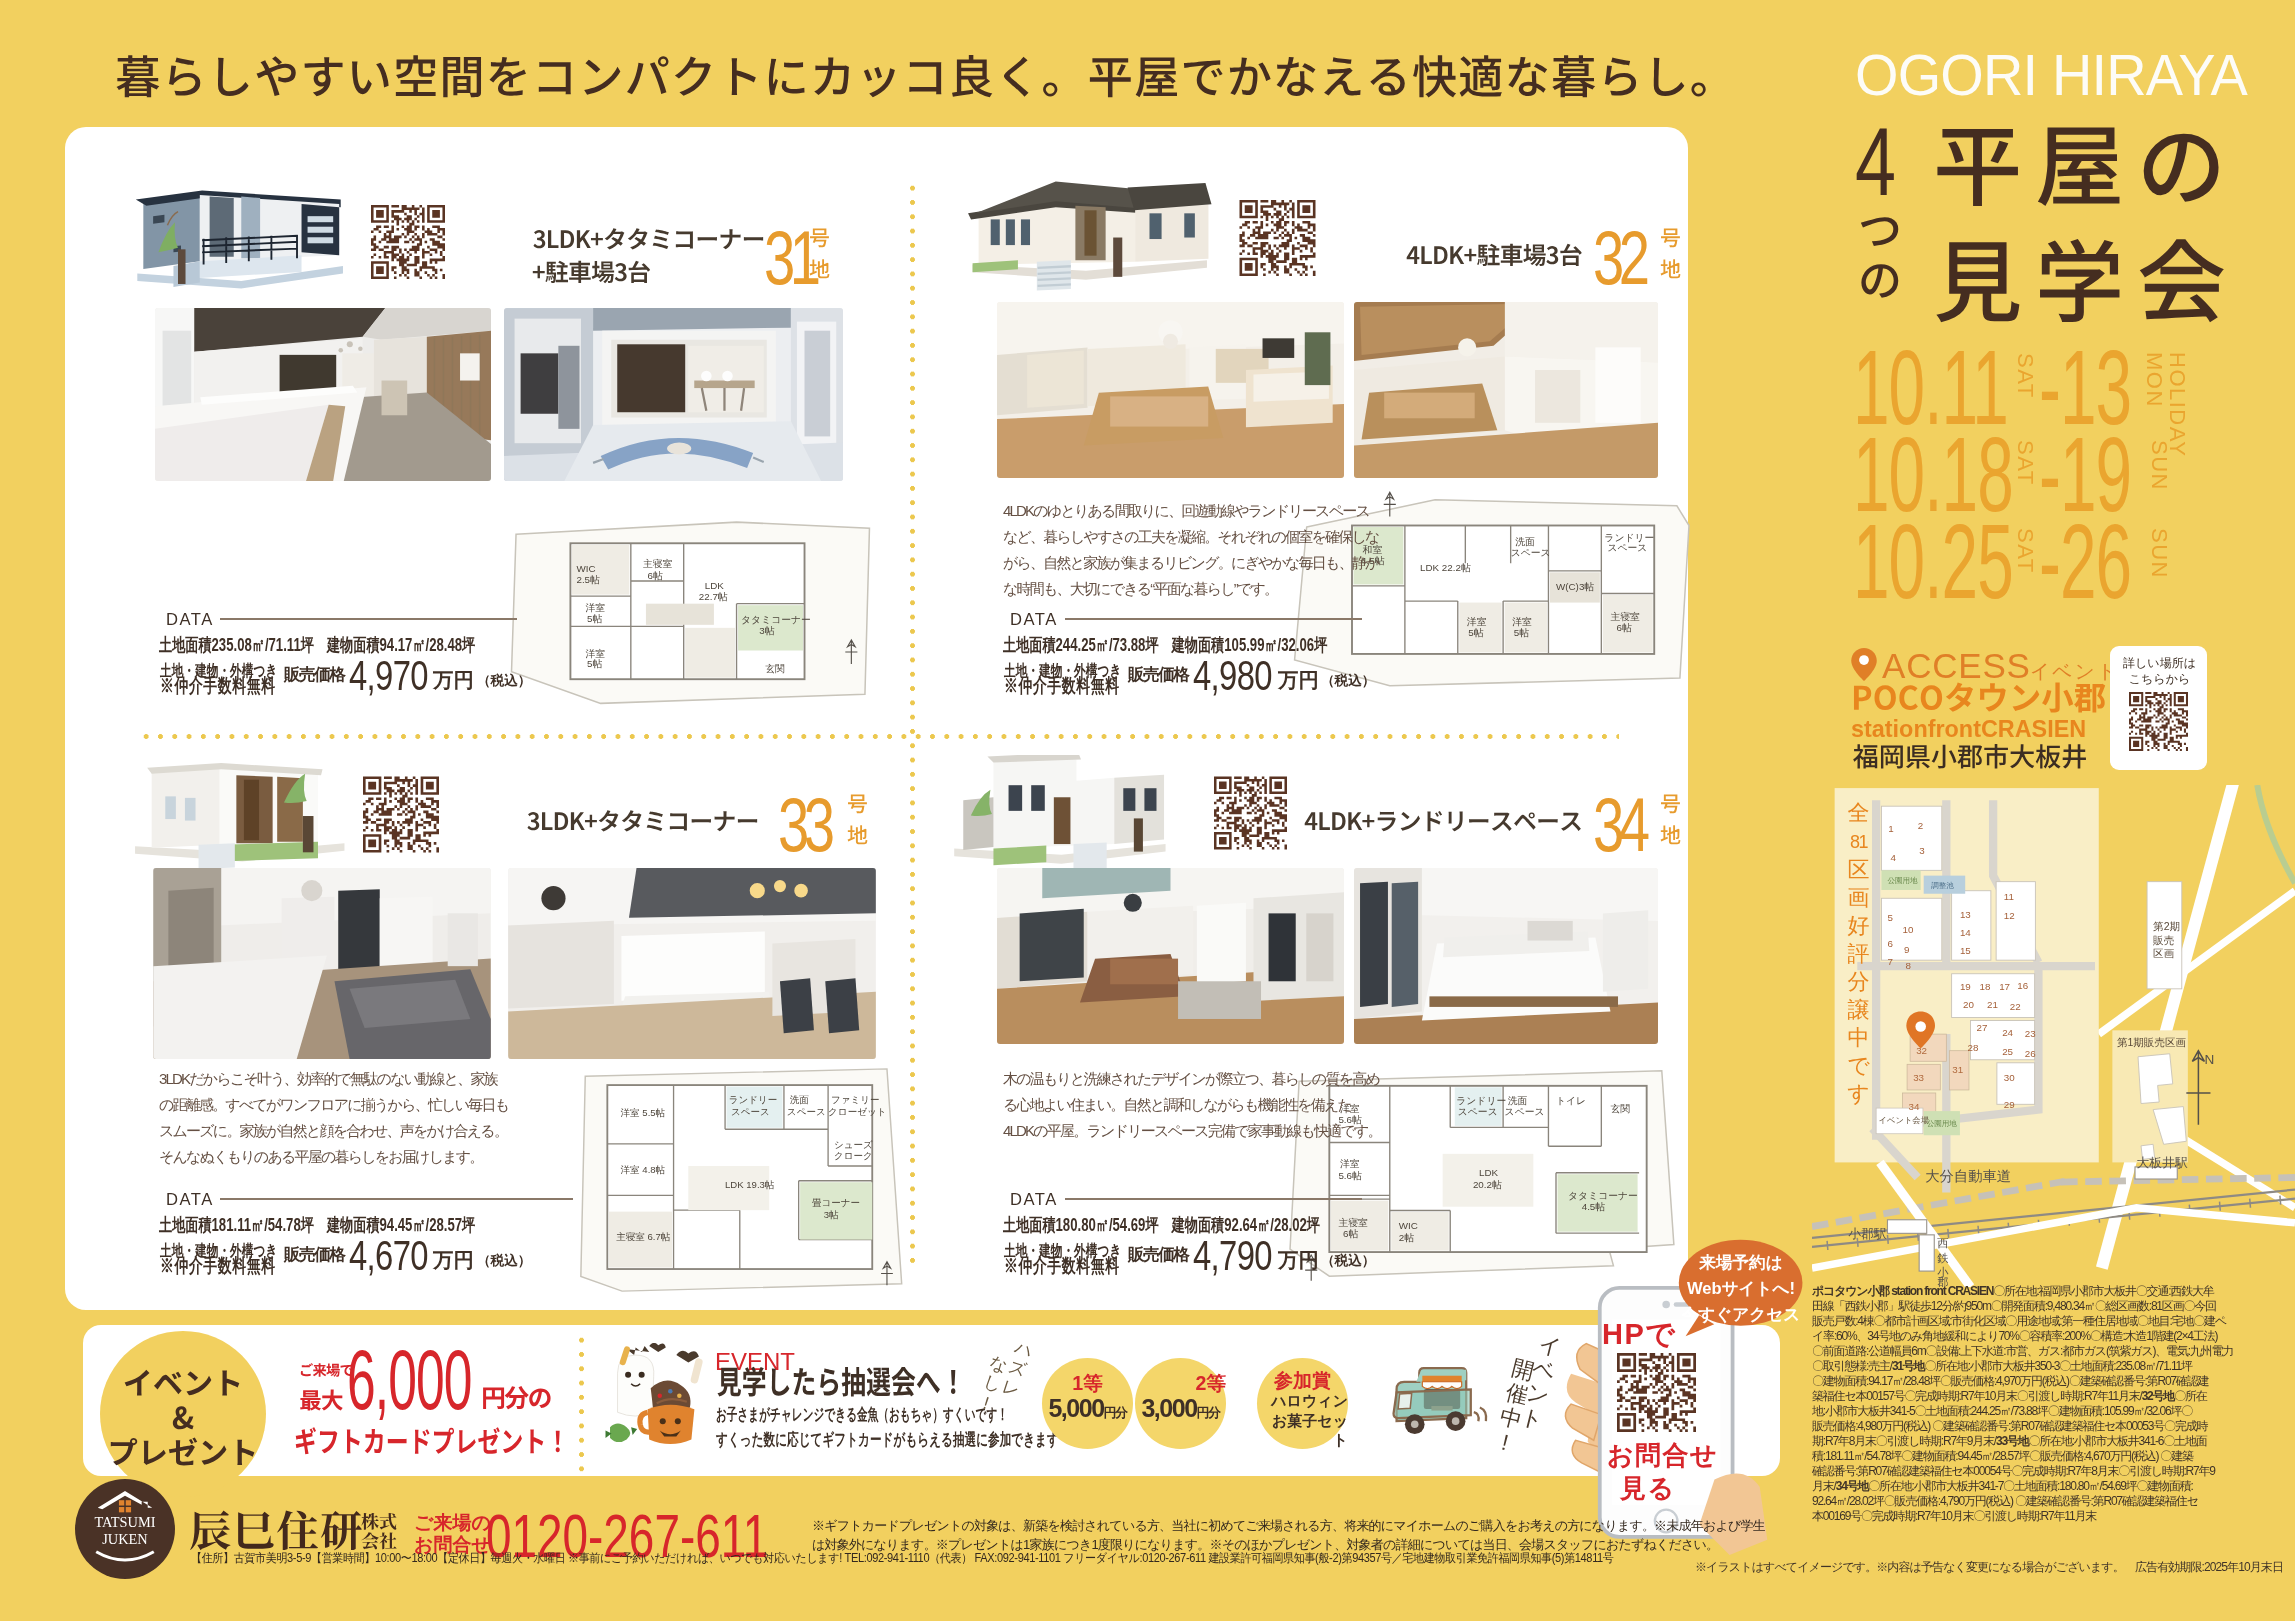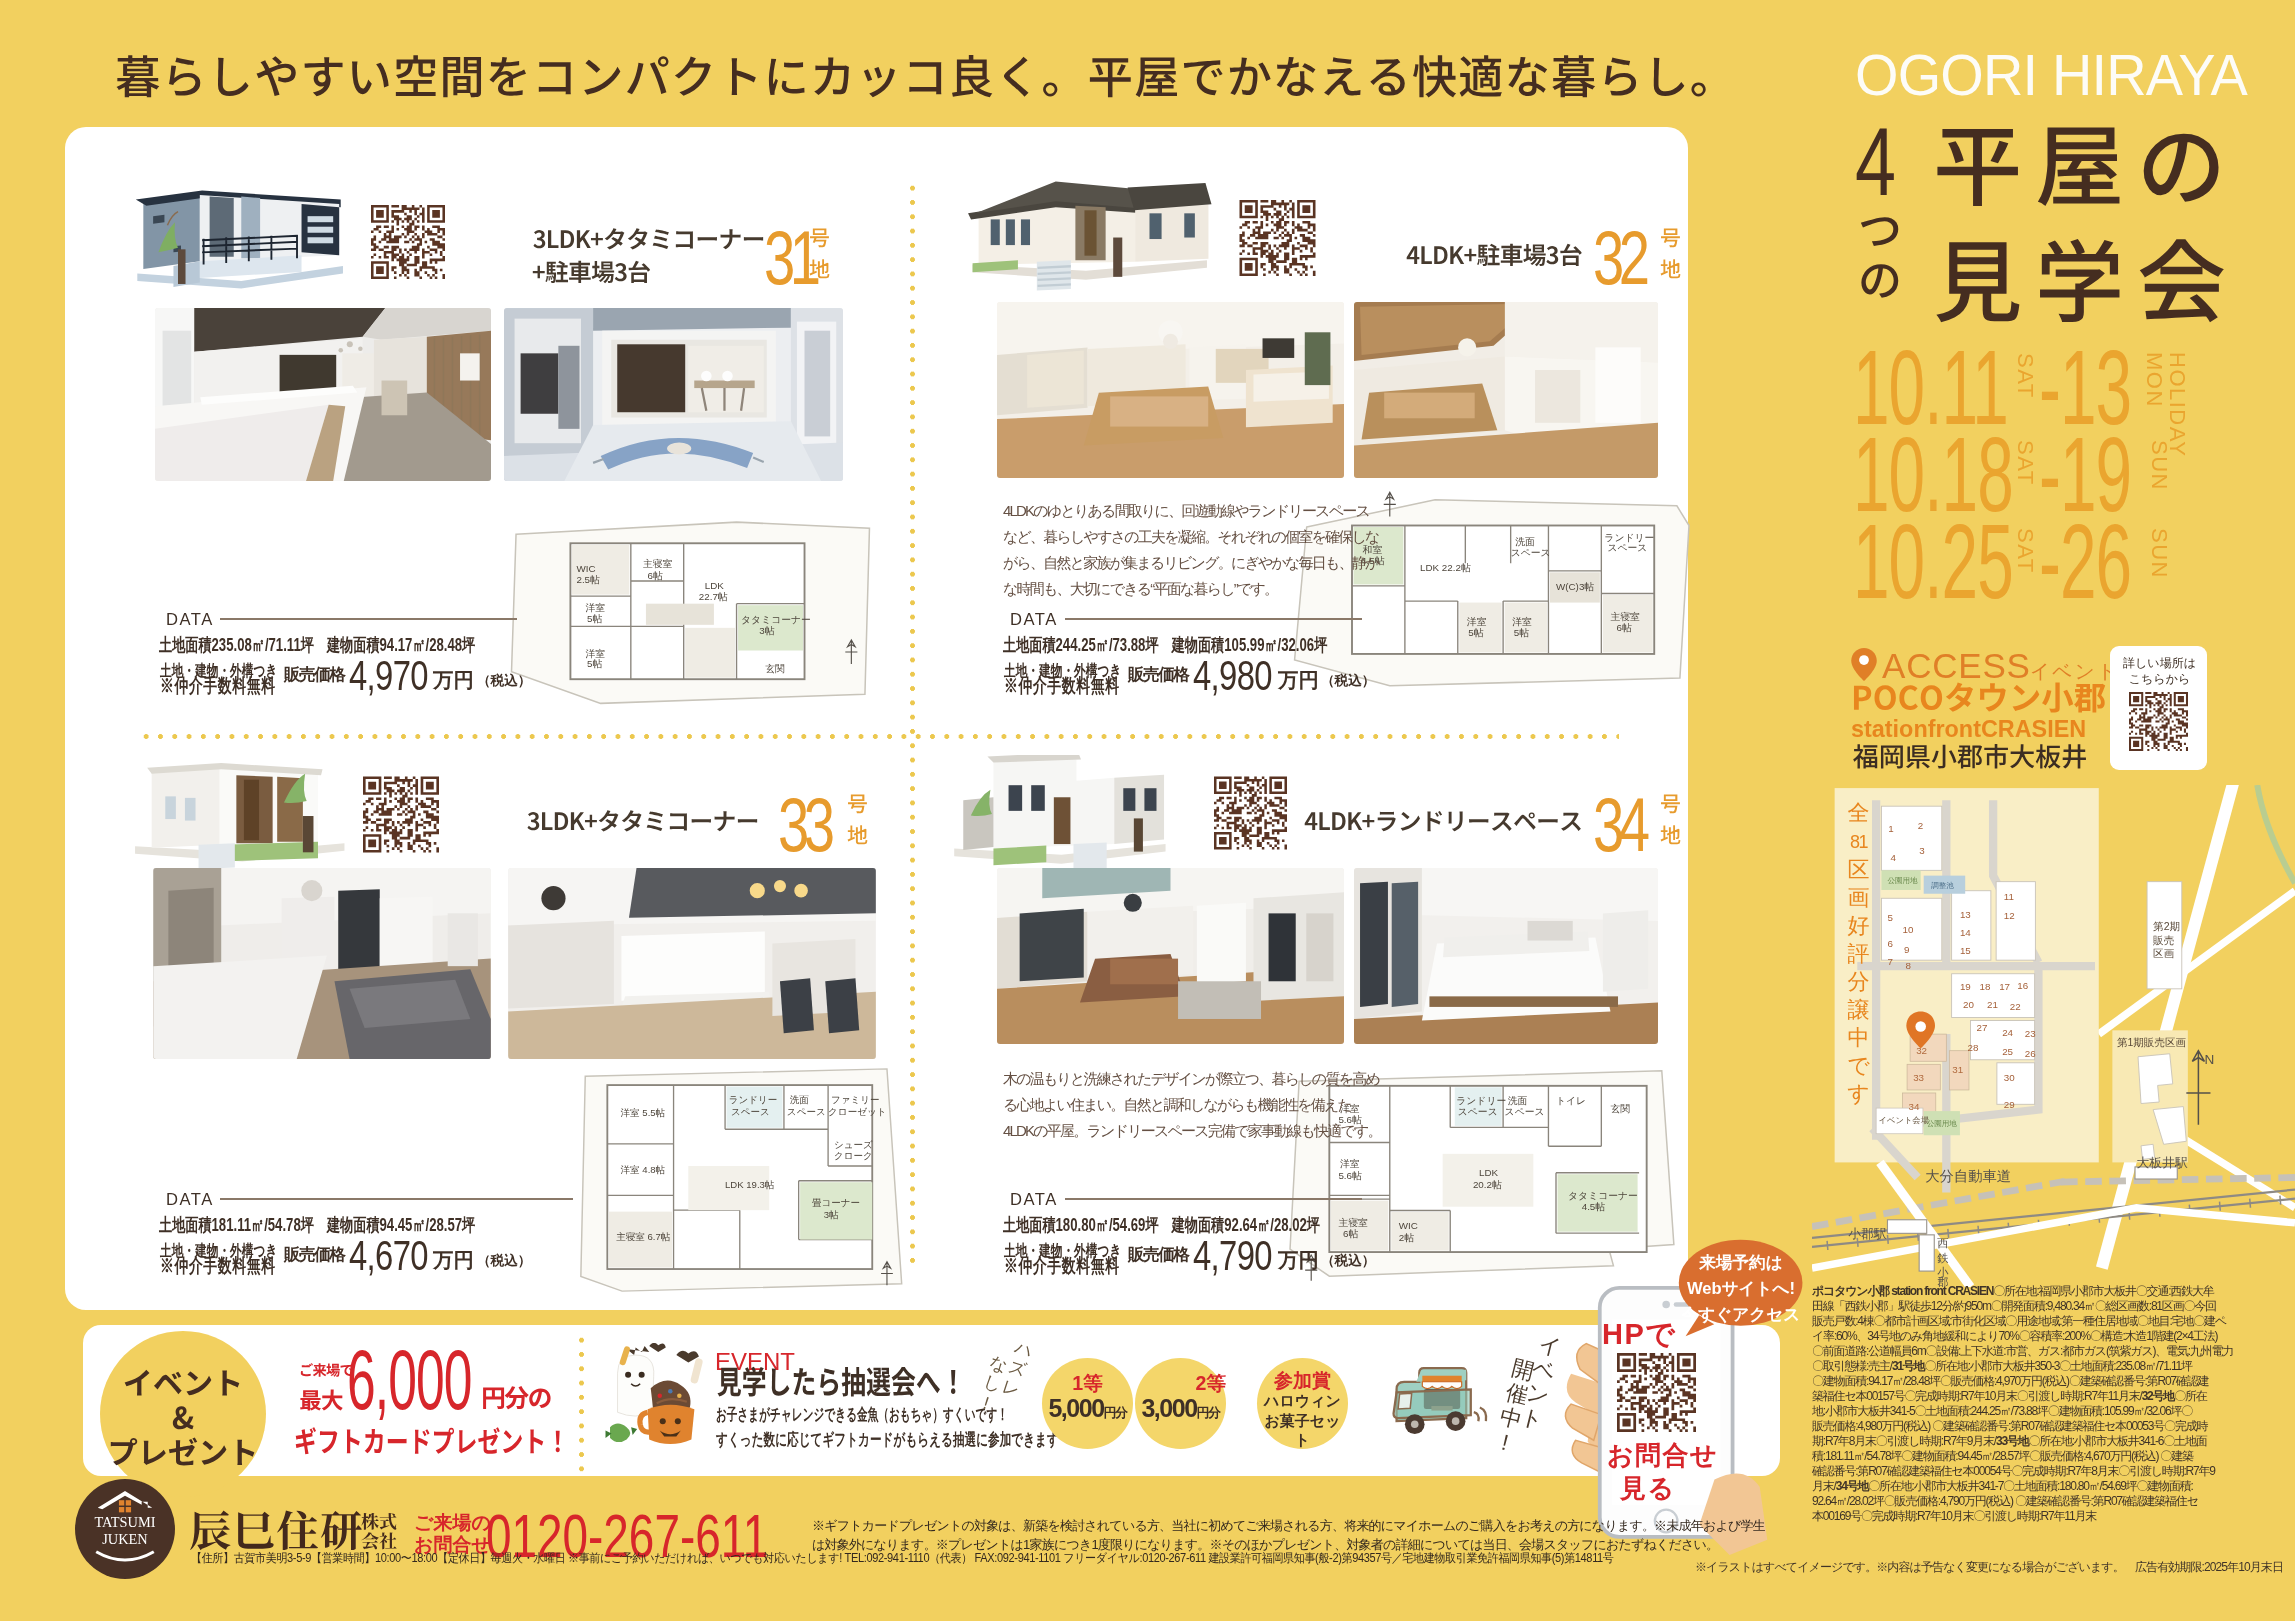--- a/index.html
+++ b/index.html
@@ -424,20 +424,21 @@
   <polygon points="0,190 487,164 487,253 0,253" fill="#cdb89a"></polygon>
   <polygon points="350,100 460,94 460,190 350,196" fill="#e8e5e0"></polygon>
   <polygon points="360,150 400,146 405,215 365,219" fill="#3c4046"></polygon>
   <polygon points="420,150 460,146 465,215 425,219" fill="#3c4046"></polygon>
   <circle cx="330" cy="30" r="10" fill="#f8d98a"></circle>
         <circle cx="360" cy="24" r="8" fill="#f8d98a"></circle>
         <circle cx="388" cy="30" r="9" fill="#f8d98a"></circle>
   <circle cx="60" cy="40" r="16" fill="#3e3a36"></circle>
 </svg>
     </div>
+<div class="abs desc" style="left:159px;top:1066px;line-height:26px;">3LDKだからこそ叶う、効率的で無駄のない動線と、家族<br>の距離感。すべてがワンフロアに揃うから、忙しい毎日も<br>スムーズに。家族が自然と顔を合わせ、声をかけ合える。<br>そんなぬくもりのある平屋の暮らしをお届けします。</div>
 <div class="abs data-lbl" style="left:166px;top:1190px;">DATA</div>
 <div class="data-rule" style="left:220px;top:1198px;width:353px;"></div>
 <div class="abs area" style="left:159px;top:1213px;">土地面積181.11㎡/54.78坪　建物面積94.45㎡/28.57坪</div>
 <div class="abs pricew" style="left:160px;top:1241px;font-size:16px;letter-spacing:0px;font-weight:600;transform:scaleX(0.73);transform-origin:left;white-space:nowrap;">土地・建物・外構つき</div>
 <div class="abs pricew" style="left:160px;top:1253px;font-size:19px;letter-spacing:0.8px;font-weight:600;transform:scaleX(0.73);transform-origin:left;white-space:nowrap;">※仲介手数料無料</div>
 <div class="abs pricew" style="left:284px;top:1244px;font-size:16.6px;letter-spacing:-1.5px;font-weight:600;white-space:nowrap;">販売価格</div>
 <div class="abs pricew" style="left:349px;top:1232px;font-size:42px;letter-spacing:-0.8px;transform:scaleX(0.78);transform-origin:left;">4,670</div>
 <div class="abs pricew" style="left:433px;top:1246px;font-size:20.4px;font-weight:600;">万円</div>
 <div class="abs pricew" style="left:477px;top:1252px;font-size:13.6px;font-weight:600;">（税込）</div>
 <svg class="abs" style="left:576px;top:1063px;" width="332" height="234" viewBox="0 0 446 318">
@@ -903,21 +904,21 @@
 <div class="abs" style="left:1007px;top:1338px;width:21px;font-size:17.4px;line-height:20.4px;color:#6b5a42;text-align:center;transform:rotate(18deg);">ハ<br>ズ<br>レ</div>
 <div class="abs" style="left:982px;top:1353px;width:21px;font-size:17.4px;line-height:20.4px;color:#6b5a42;text-align:center;transform:rotate(18deg);">な<br>し<br>!</div>
 <div class="abs" style="left:1042px;top:1358px;width:91px;height:91px;border-radius:50%;background:#f4d66a;"></div>
 <div class="abs" style="left:1135px;top:1358px;width:91px;height:91px;border-radius:50%;background:#f4d66a;"></div>
 <div class="abs" style="left:1257px;top:1358px;width:91px;height:91px;border-radius:50%;background:#f4d66a;"></div>
 <div class="abs red" style="left:1042px;top:1370px;width:91px;text-align:center;font-size:19.6px;font-weight:600;">1等</div>
 <div class="abs" style="left:1042px;top:1394px;width:91px;text-align:center;font-size:25px;color:#3f3026;font-weight:600;letter-spacing:-1.5px;"><span style="white-space:nowrap;">5,000<span style="font-size:13px;">円分</span></span></div>
 <div class="abs red" style="left:1135px;top:1370px;width:91px;text-align:right;font-size:19.6px;font-weight:600;">2等</div>
 <div class="abs" style="left:1135px;top:1394px;width:91px;text-align:center;font-size:25px;color:#3f3026;font-weight:600;letter-spacing:-1.5px;"><span style="white-space:nowrap;">3,000<span style="font-size:13px;">円分</span></span></div>
 <div class="abs red" style="left:1257px;top:1368px;width:91px;text-align:center;font-size:19px;font-weight:600;">参加賞</div>
-<div class="abs" style="left:1257px;top:1391px;width:91px;text-align:center;font-size:15px;color:#3f3026;font-weight:600;line-height:19.6px;">ハロウィン<br>お菓子セット</div>
+<div class="abs" style="left:1257px;top:1391px;width:91px;text-align:right;font-size:15px;color:#3f3026;font-weight:600;line-height:19.6px;">ハロウィン<br>お菓子セット</div>
 <svg class="abs" style="left:1389px;top:1359px;" width="106" height="91" viewBox="0 0 140 120">
   <path d="M10 40 q0 -10 10 -10 l20 0 0 -12 q0 -6 6 -6 l50 0 q6 0 6 6 l0 60 -92 4z" fill="#9fd0c2" stroke="#8a6a4e" stroke-width="3"></path>
   <path d="M36 30 l66 -2 0 -14 -60 2z" fill="#9fd0c2"></path>
   <rect x="44" y="22" width="52" height="10" fill="#e0832e"></rect>
   <path d="M44 30 h52 v6 q-6 6 -13 0 q-6 6 -13 0 q-6 6 -13 0 q-6 6 -13 0z" fill="#fdfdfb" stroke="#c9651f" stroke-width="1.5"></path>
   <rect x="46" y="40" width="48" height="26" rx="3" fill="#4a3a30"></rect>
   <rect x="56" y="62" width="28" height="6" fill="#8a6a4e"></rect>
   <path d="M10 44 l-4 28 q0 6 6 6 l96 -4 0 -34z" fill="#8fc8b8" stroke="#8a6a4e" stroke-width="3" fill-opacity="0.6"></path>
   <path d="M14 46 l16 -1 -2 20 -16 1z" fill="#e7f0ec" stroke="#8a6a4e" stroke-width="2"></path>
   <circle cx="34" cy="86" r="13" fill="#4a3a30"></circle>

